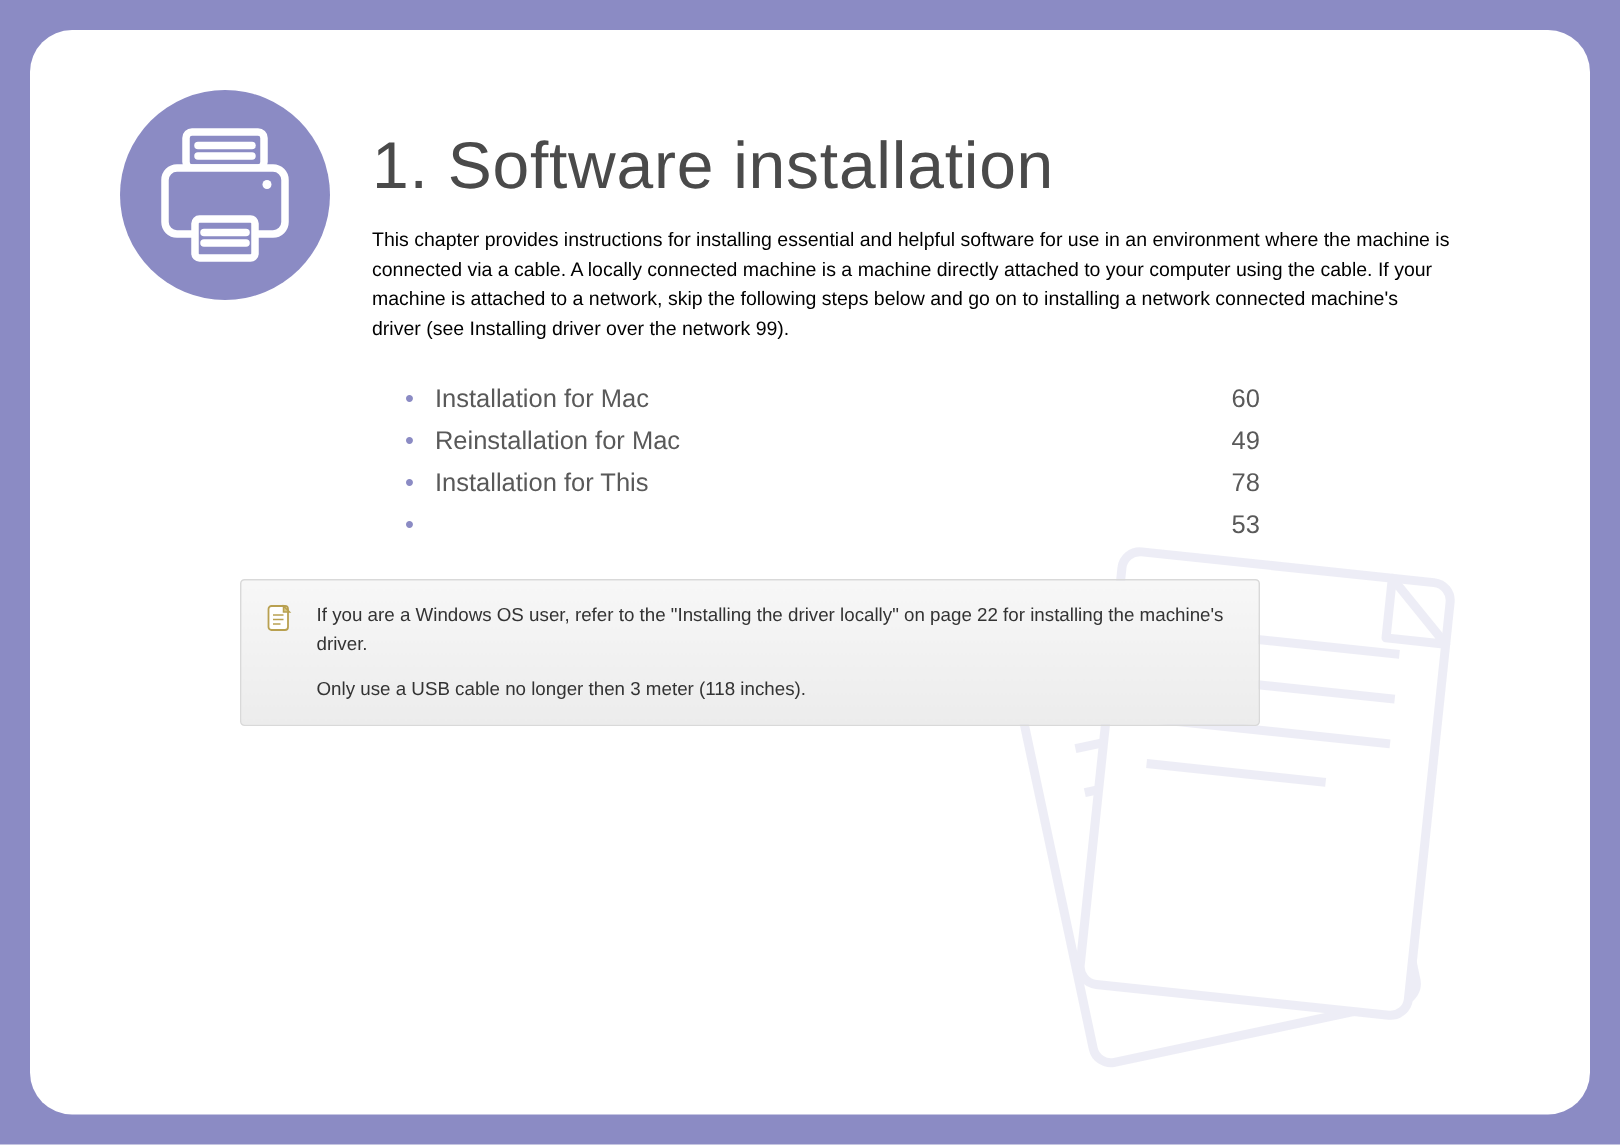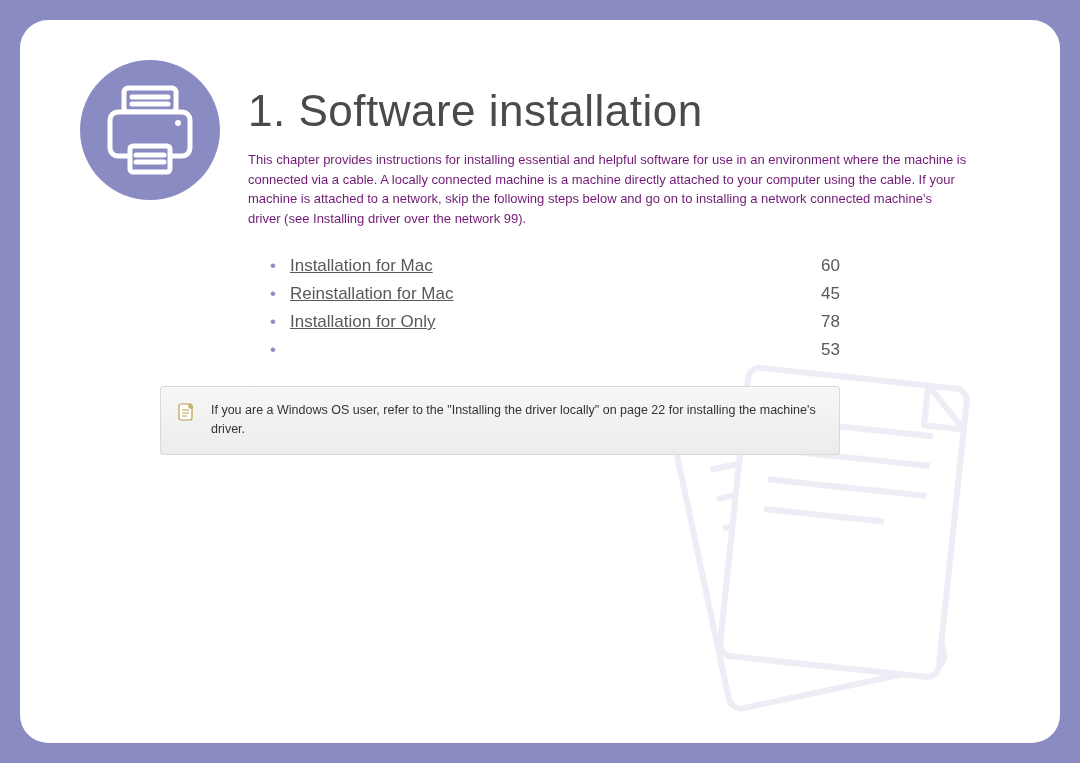--- a/index.html
+++ b/index.html
@@ -51,41 +51,41 @@
     .chapter-title {
       font-size: 44px;
       color: #4a4a4a;
       font-weight: 400;
       letter-spacing: 0.5px;
       margin-bottom: 14px;
     }
     .intro {
       font-size: 13px;
       line-height: 1.5;
-      color: #701a75;
+      color: #000000;
       max-width: 720px;
     }
     .toc {
       margin-top: 28px;
       margin-left: 190px;
       max-width: 570px;
     }
     .toc-row {
       display: flex;
       align-items: baseline;
       font-size: 17px;
       color: #595959;
       margin-bottom: 8px;
     }
     .bullet {
       color: #8b8bc4;
       font-size: 17px;
       margin-right: 14px;
     }
-    .toc-label { flex: 0 0 auto; text-decoration: underline; }
+    .toc-label { flex: 0 0 auto; }
     .toc-spacer { flex: 1; }
     .toc-page { flex: 0 0 auto; }
     .note-box {
       margin-top: 26px;
       margin-left: 80px;
       max-width: 680px;
       background: linear-gradient(#f7f7f7, #ececec);
       border: 1px solid #d9d9d9;
       border-radius: 3px;
       padding: 14px 16px 14px 16px;
@@ -158,41 +158,42 @@
       <div class="toc-row">
         <span class="bullet">•</span>
         <span class="toc-label">Installation for Mac</span>
         <span class="toc-spacer"></span>
         <span class="toc-page">60</span>
       </div>
       <div class="toc-row">
         <span class="bullet">•</span>
         <span class="toc-label">Reinstallation for Mac</span>
         <span class="toc-spacer"></span>
-        <span class="toc-page">45</span>
+        <span class="toc-page">49</span>
       </div>
       <div class="toc-row">
         <span class="bullet">•</span>
-        <span class="toc-label">Installation for Only</span>
+        <span class="toc-label">Installation for This</span>
         <span class="toc-spacer"></span>
         <span class="toc-page">78</span>
       </div>
       <div class="toc-row">
         <span class="bullet">•</span>
         <span class="toc-spacer"></span>
         <span class="toc-page">53</span>
       </div>
     </div>
 
     <div class="note-box">
       <svg class="note-icon" viewBox="0 0 18 18">
         <rect x="2" y="1" width="13" height="16" rx="2" fill="#ffffff" stroke="#b8a050" stroke-width="1.2"></rect>
         <path d="M12 1 L16 5 L12 5 Z" fill="#d9c880" stroke="#b8a050" stroke-width="1"></path>
         <line x1="5" y1="7" x2="12" y2="7" stroke="#b8a050" stroke-width="1"></line>
         <line x1="5" y1="10" x2="12" y2="10" stroke="#b8a050" stroke-width="1"></line>
         <line x1="5" y1="13" x2="10" y2="13" stroke="#b8a050" stroke-width="1"></line>
       </svg>
       <div class="note-text">
         <p>If you are a Windows OS user, refer to the "Installing the driver locally" on page 22 for installing the machine's driver.</p>
+        <p>Only use a USB cable no longer then 3 meter (118 inches).</p>
       </div>
     </div>
   </div>
 </div>
 
 </body></html>

